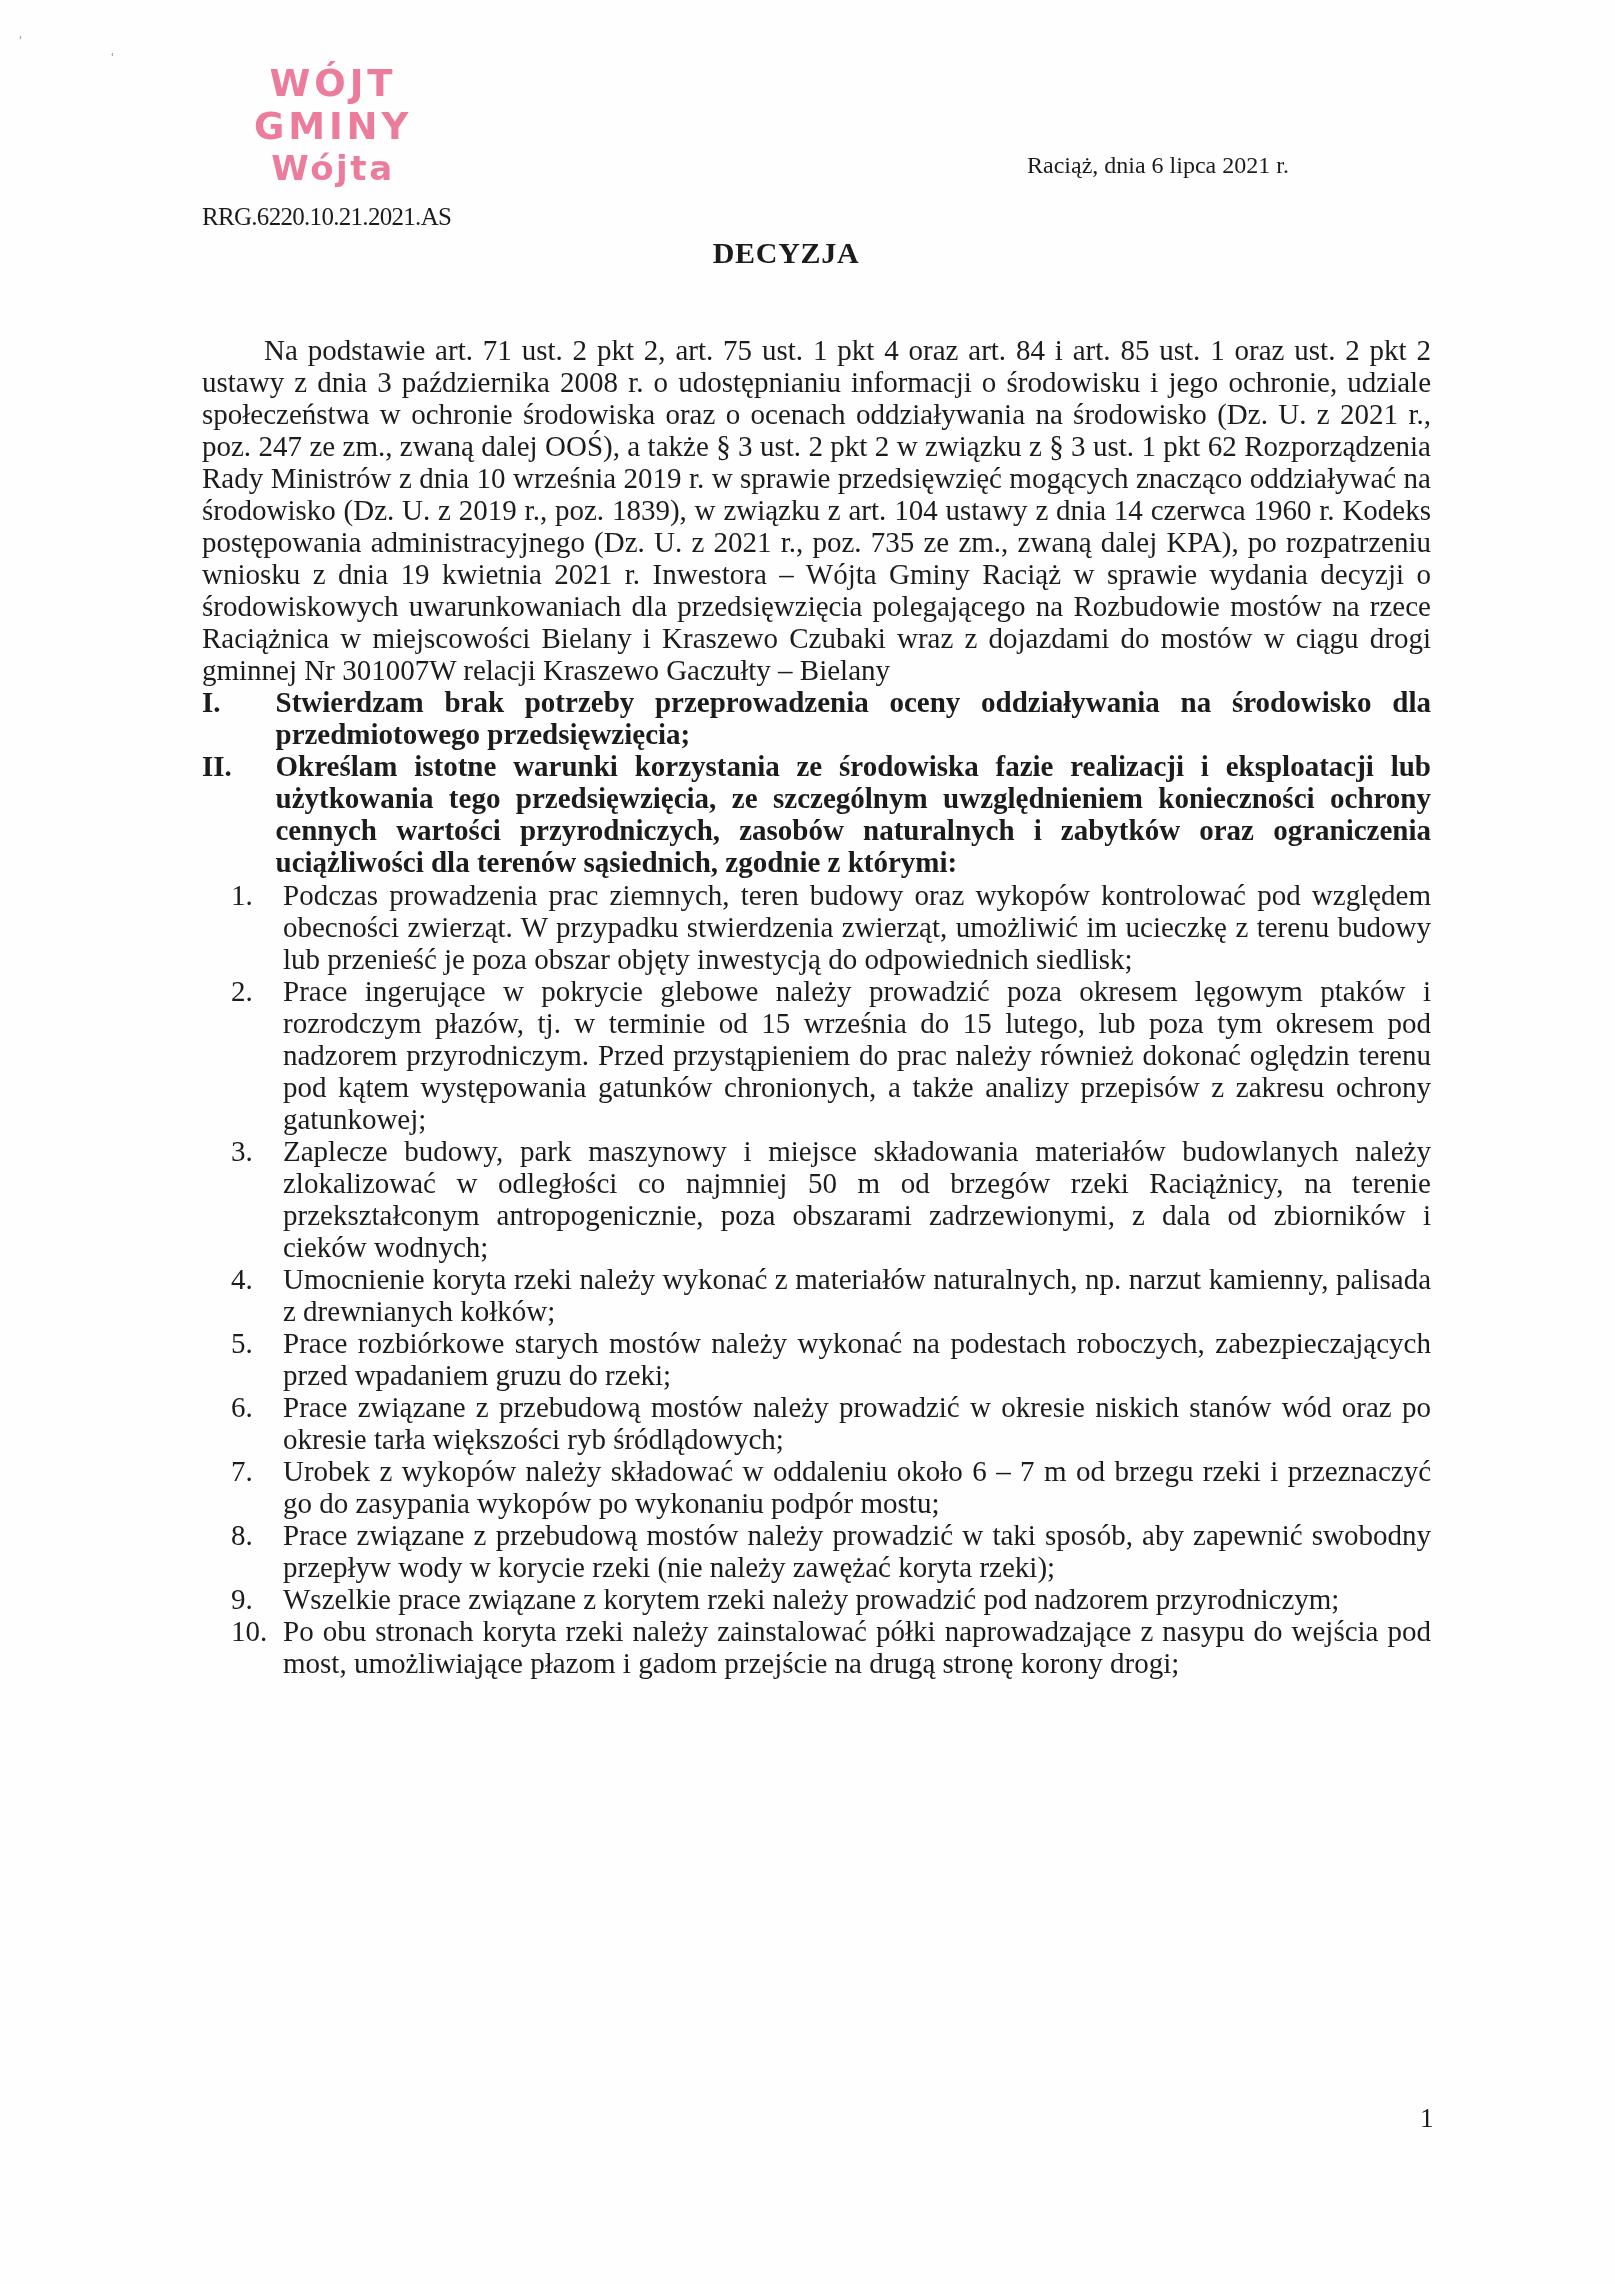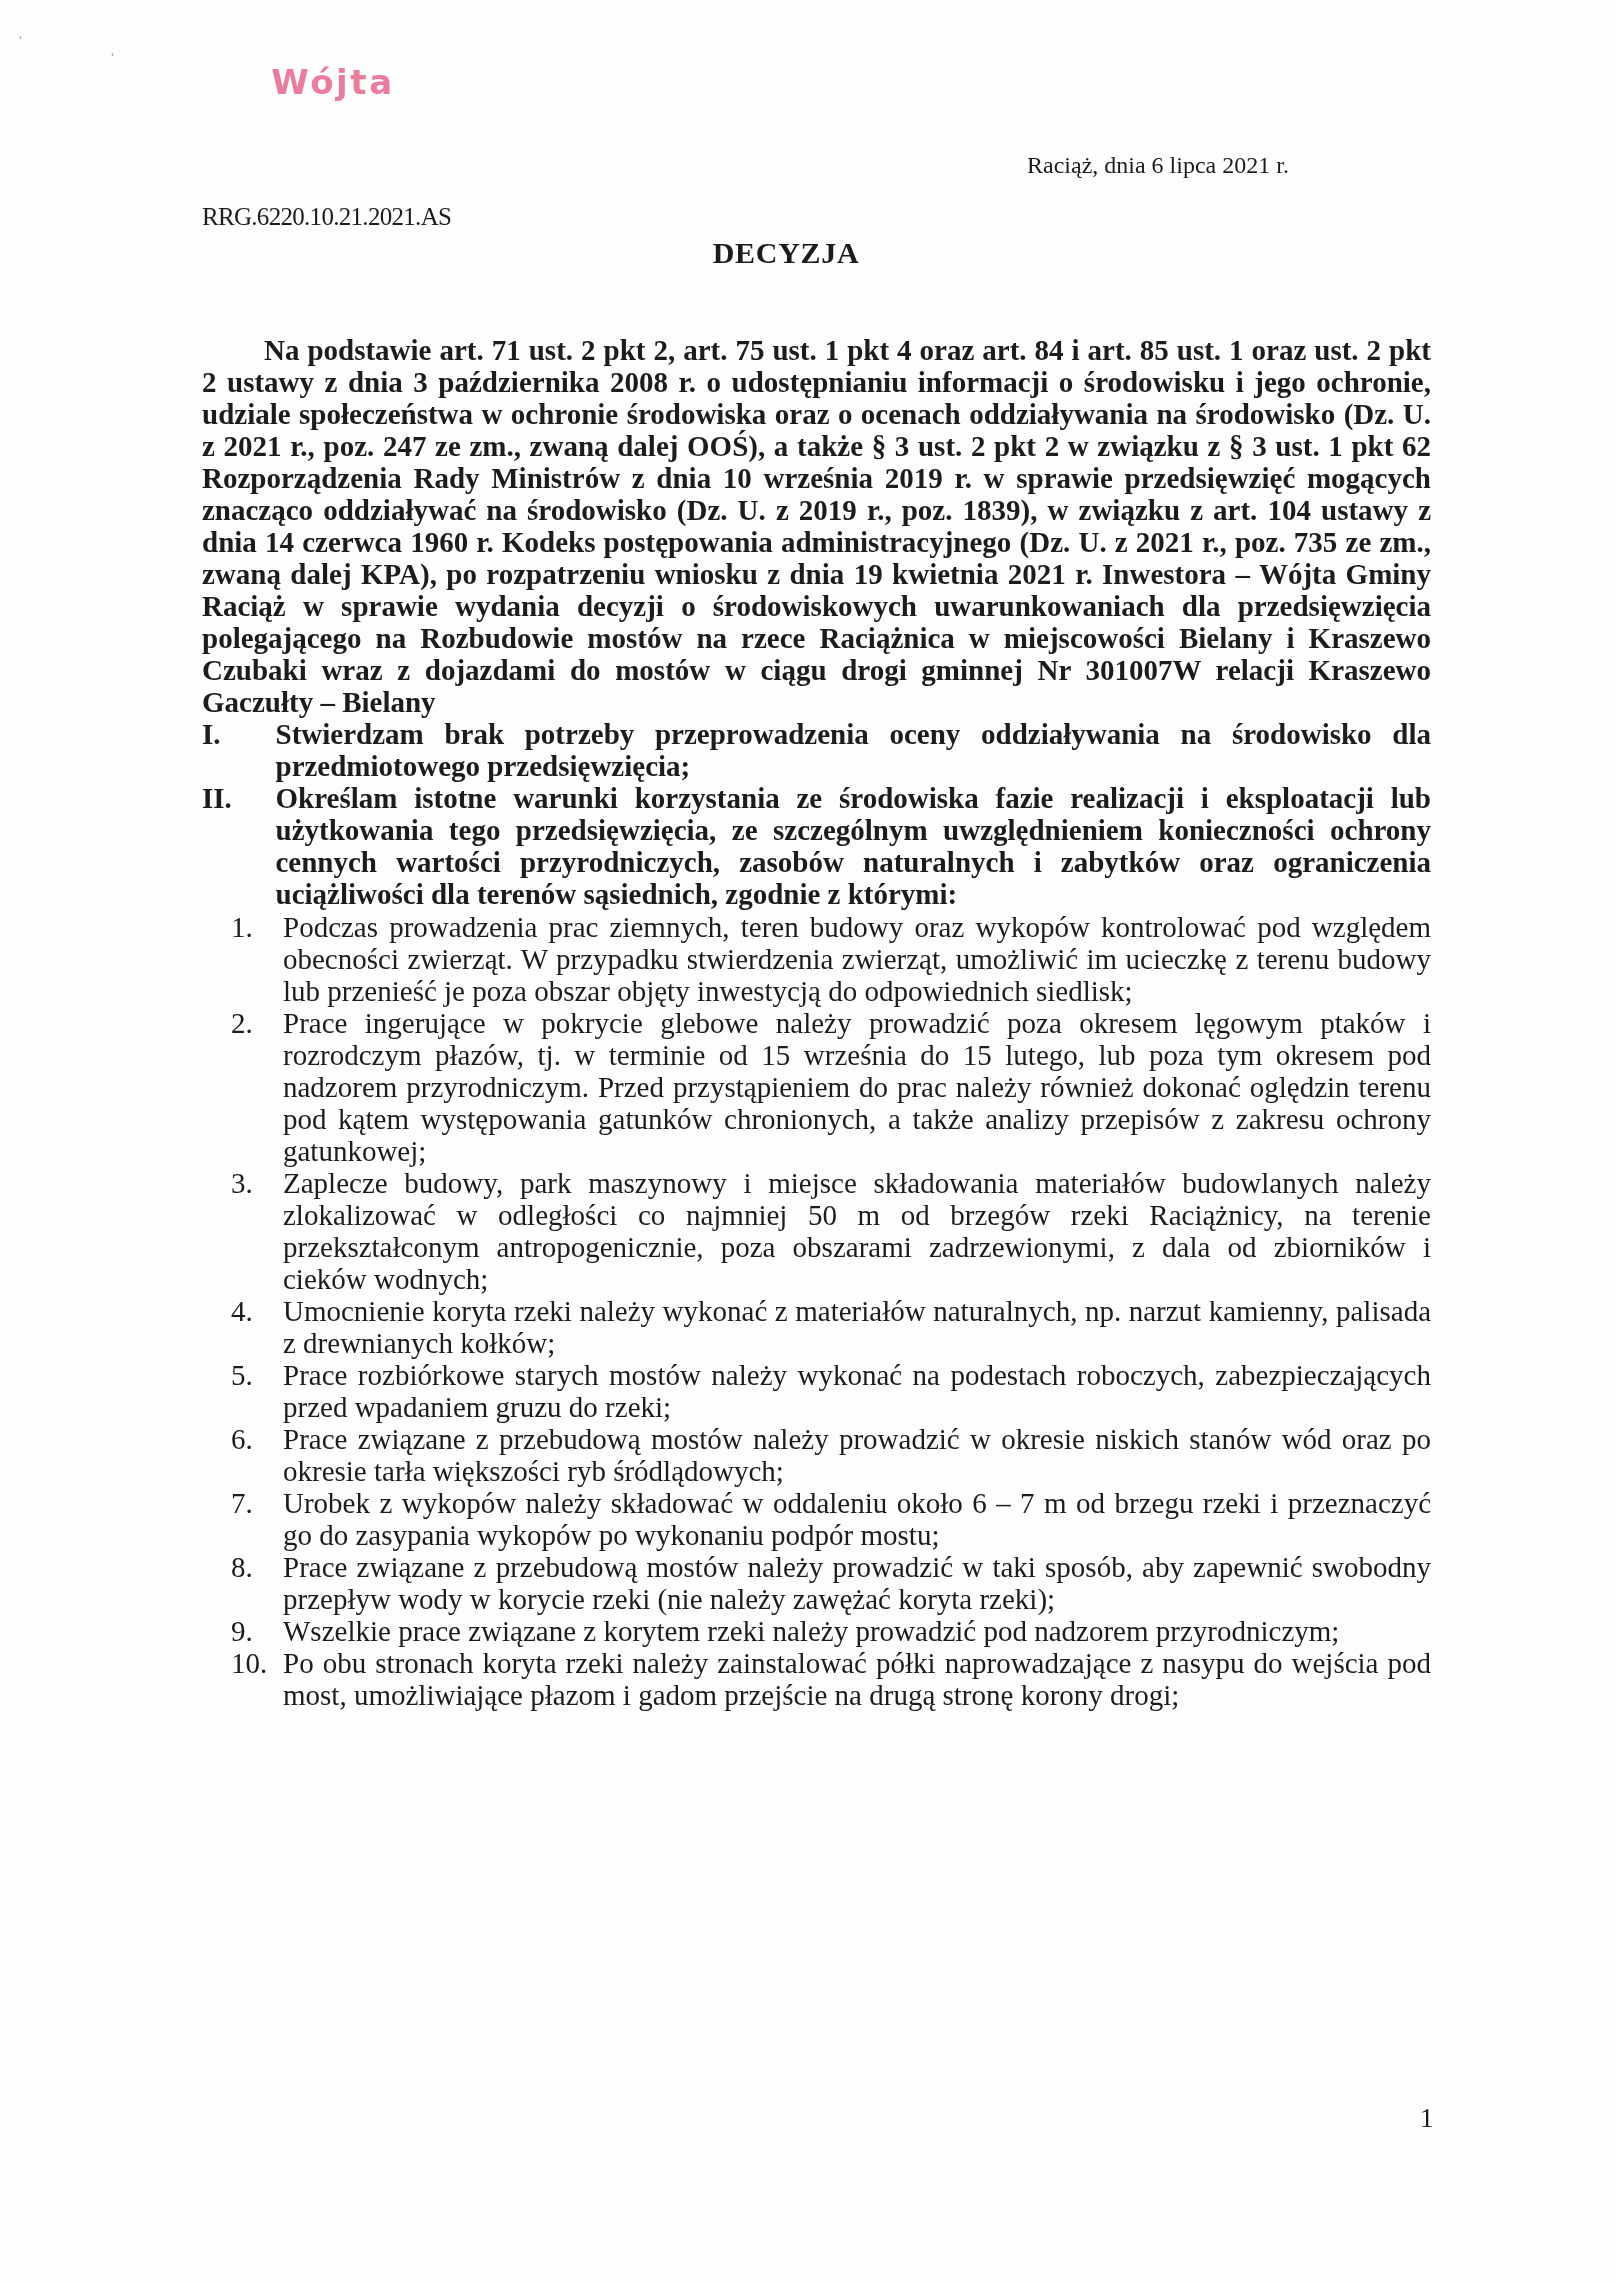--- a/index.html
+++ b/index.html
@@ -12,40 +12,41 @@
            color:#e8668a; opacity:0.85; letter-spacing:3.9px; }
   .stamp .l1 { font-size:37px; line-height:43px; }
   .stamp .l2 { font-size:34px; line-height:40px; letter-spacing:2.6px; }
   .ref { position:absolute; left:202px; top:203px; font-size:25px; letter-spacing:-0.7px; }
   .date { position:absolute; left:1027px; top:152px; font-size:24px; }
   .title { position:absolute; left:0; width:1572px; text-align:center; font-weight:bold; }
   .t1 { top:236px; font-size:30px; letter-spacing:0.7px; }
   .t2 { top:276px; font-size:30px; }
   .body { position:absolute; left:202px; top:334px; width:1229px; font-size:29px;
           line-height:32px; text-align:justify; }
-  .body p { margin:0;font-weight:bold; }
+  .body p { margin:0; }
   .indent { text-indent:62px; }
   .sec { display:flex; font-weight:bold; font-size:29px; line-height:32px; text-align:justify; }
   .sec .num { flex:0 0 auto; min-width:33px; }
   .sec .txt { flex:1;margin-left:34px; }
   .items { margin:1.3px 0 0 0; padding:0; list-style:none; }
   .item { display:flex; margin-top:0px; line-height:32px; }
   .item .n { flex:0 0 52px; text-align:left; padding-left:29px; box-sizing:content-box; width:52px; }
   .item .t { flex:1; text-align:justify; }
   .pagenum { position:absolute; left:1420px; top:2103px; font-size:27px; }
 </style>
 </head>
 <body>
 
 <div class="page">
 
   <span class="scan-mark" style="left:18px;top:34px;">ʾ</span>
   <span class="scan-mark" style="left:110px;top:51px;">ʿ</span>
 
   <div class="stamp">
+    <div class="l1">WÓJT GMINY</div>
     <div class="l2">Wójta</div>
   </div>
 
   <div class="date">Raciąż, dnia 6 lipca 2021 r.</div>
   <div class="ref">RRG.6220.10.21.2021.AS</div>
 
   <div class="title t1">DECYZJA</div>
 
   <div class="body">
     <p class="indent">Na podstawie art. 71 ust. 2 pkt 2, art. 75 ust. 1 pkt 4 oraz art. 84 i art. 85 ust. 1 oraz ust. 2 pkt 2 ustawy z dnia 3 października 2008 r. o udostępnianiu informacji o środowisku i jego ochronie, udziale społeczeństwa w ochronie środowiska oraz o ocenach oddziaływania na środowisko (Dz. U. z 2021 r., poz. 247 ze zm., zwaną dalej OOŚ), a także § 3 ust. 2 pkt 2 w związku z § 3 ust. 1 pkt 62 Rozporządzenia Rady Ministrów z dnia 10 września 2019 r. w sprawie przedsięwzięć mogących znacząco oddziaływać na środowisko (Dz. U. z 2019 r., poz. 1839), w związku z art. 104 ustawy z dnia 14 czerwca 1960 r. Kodeks postępowania administracyjnego (Dz. U. z 2021 r., poz. 735 ze zm., zwaną dalej KPA), po rozpatrzeniu wniosku z dnia 19 kwietnia 2021 r. Inwestora – Wójta Gminy Raciąż w sprawie wydania decyzji o środowiskowych uwarunkowaniach dla przedsięwzięcia polegającego na Rozbudowie mostów na rzece Raciążnica w miejscowości Bielany i Kraszewo Czubaki wraz z dojazdami do mostów w ciągu drogi gminnej Nr 301007W relacji Kraszewo Gaczułty – Bielany</p>

